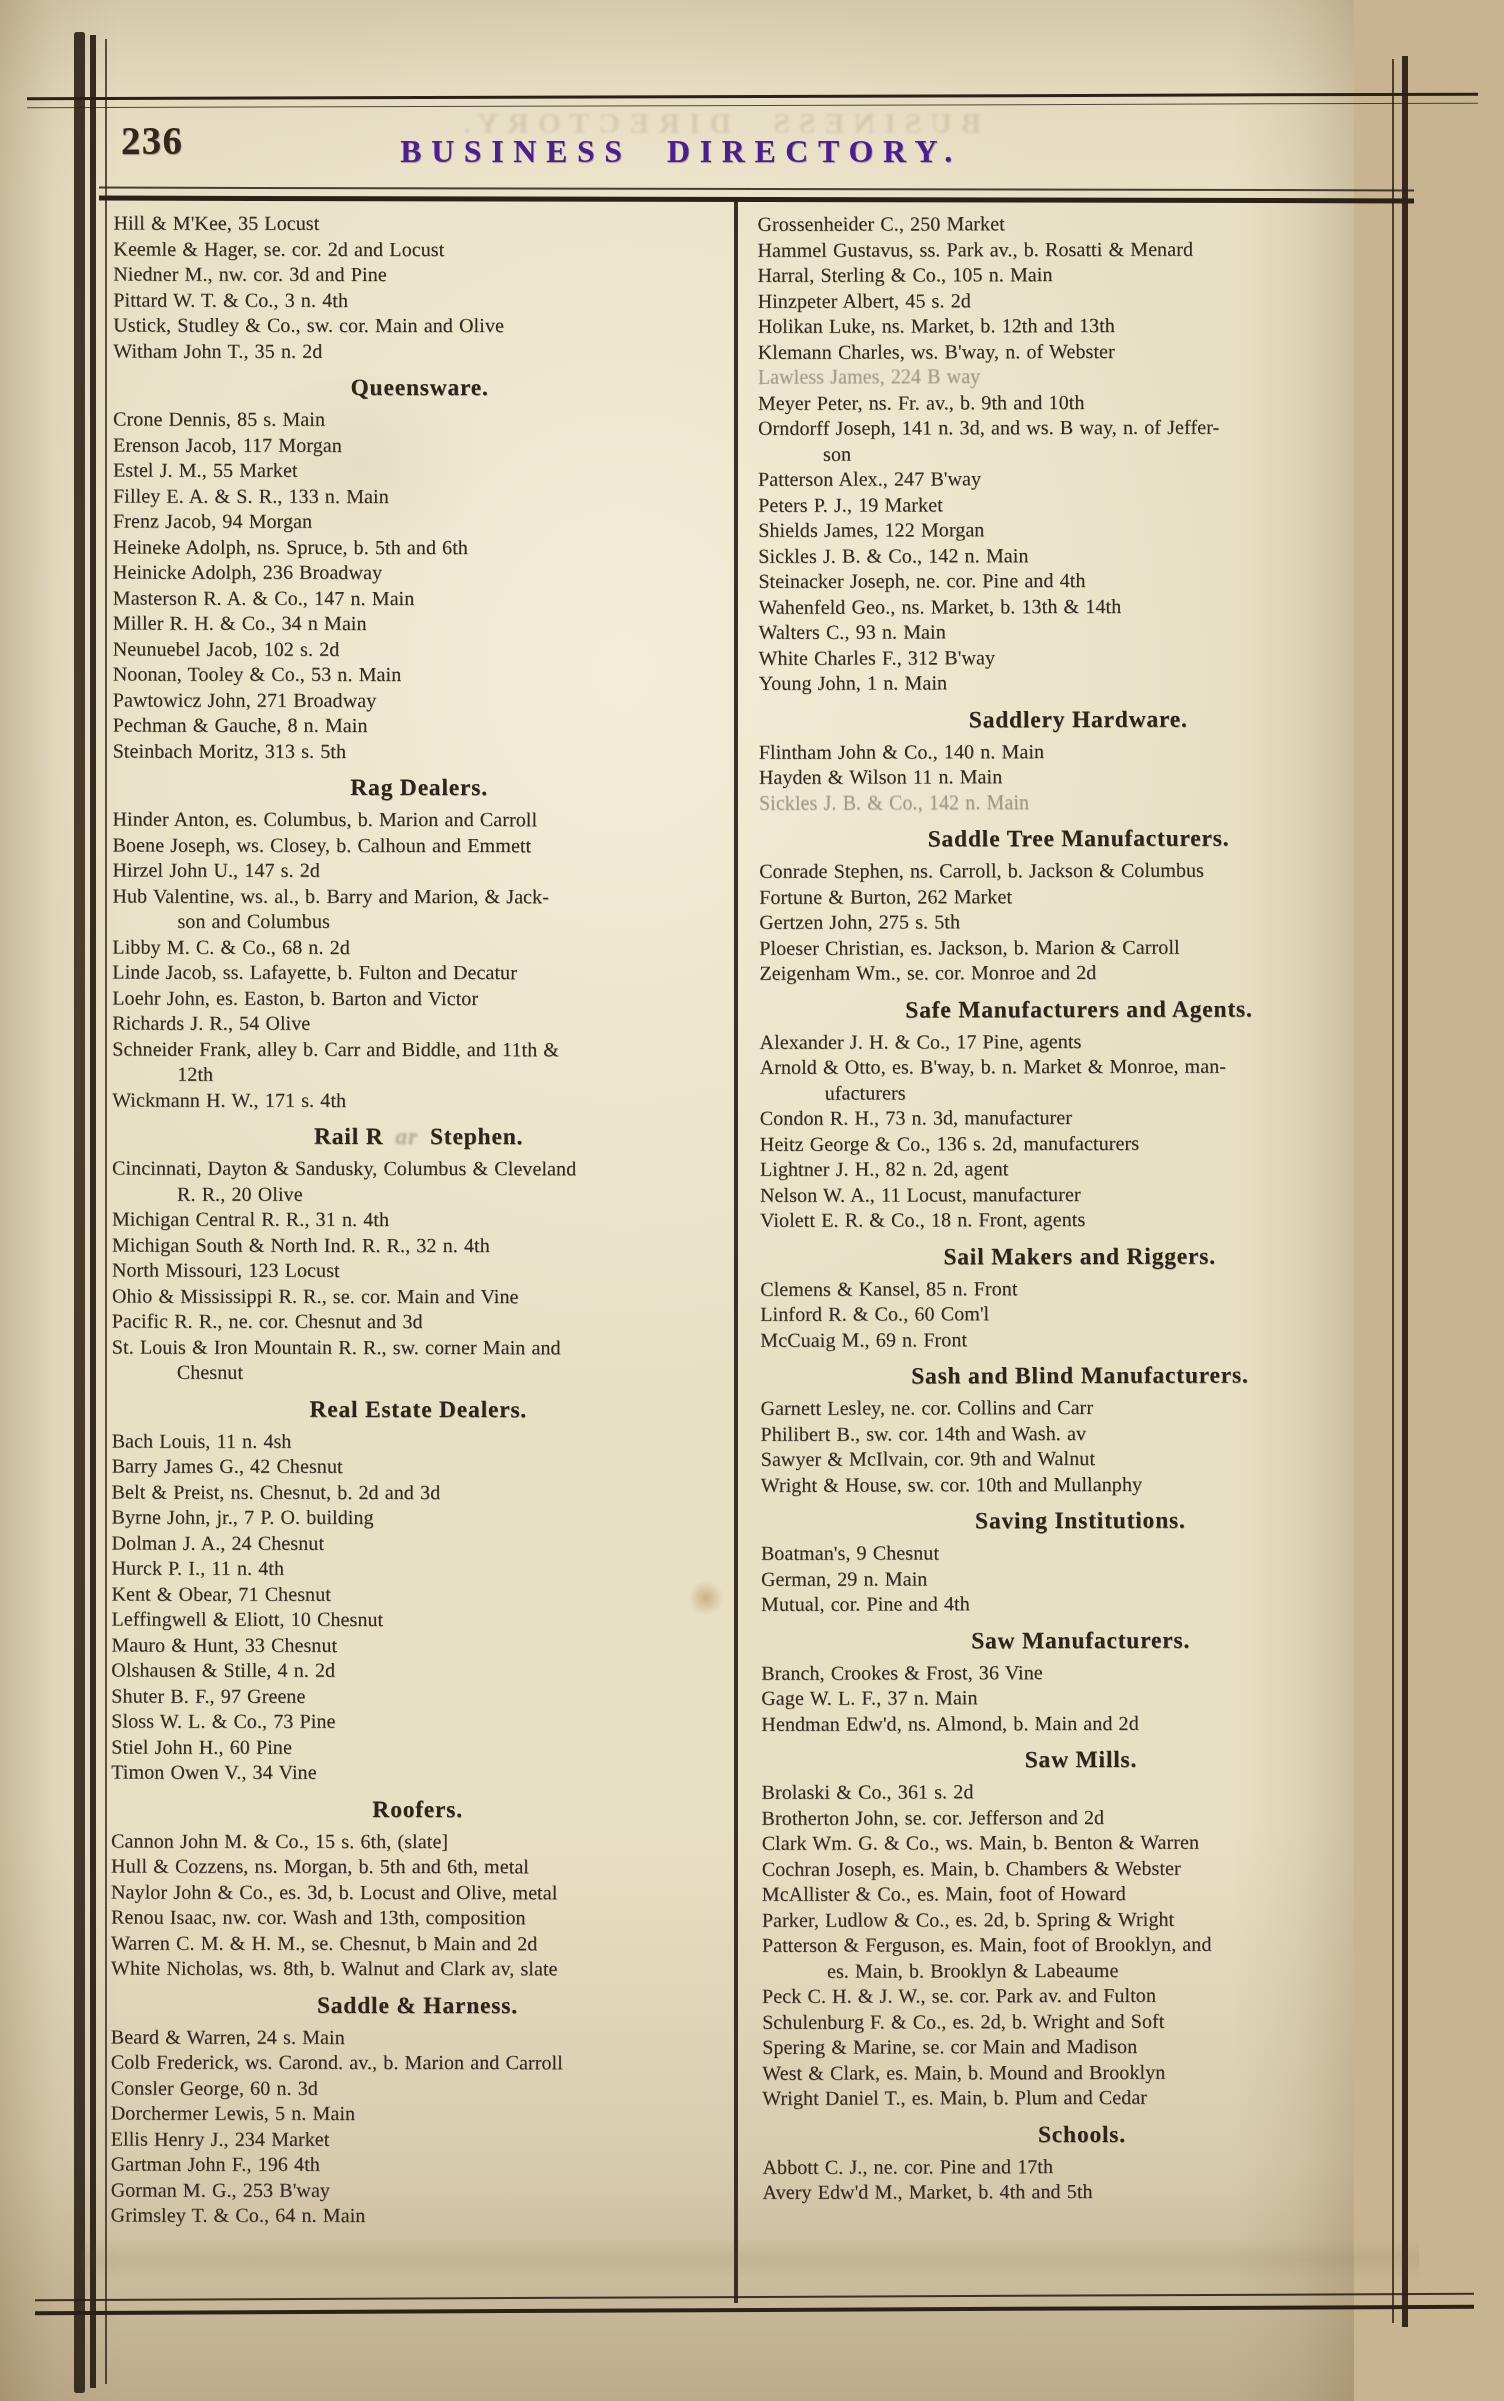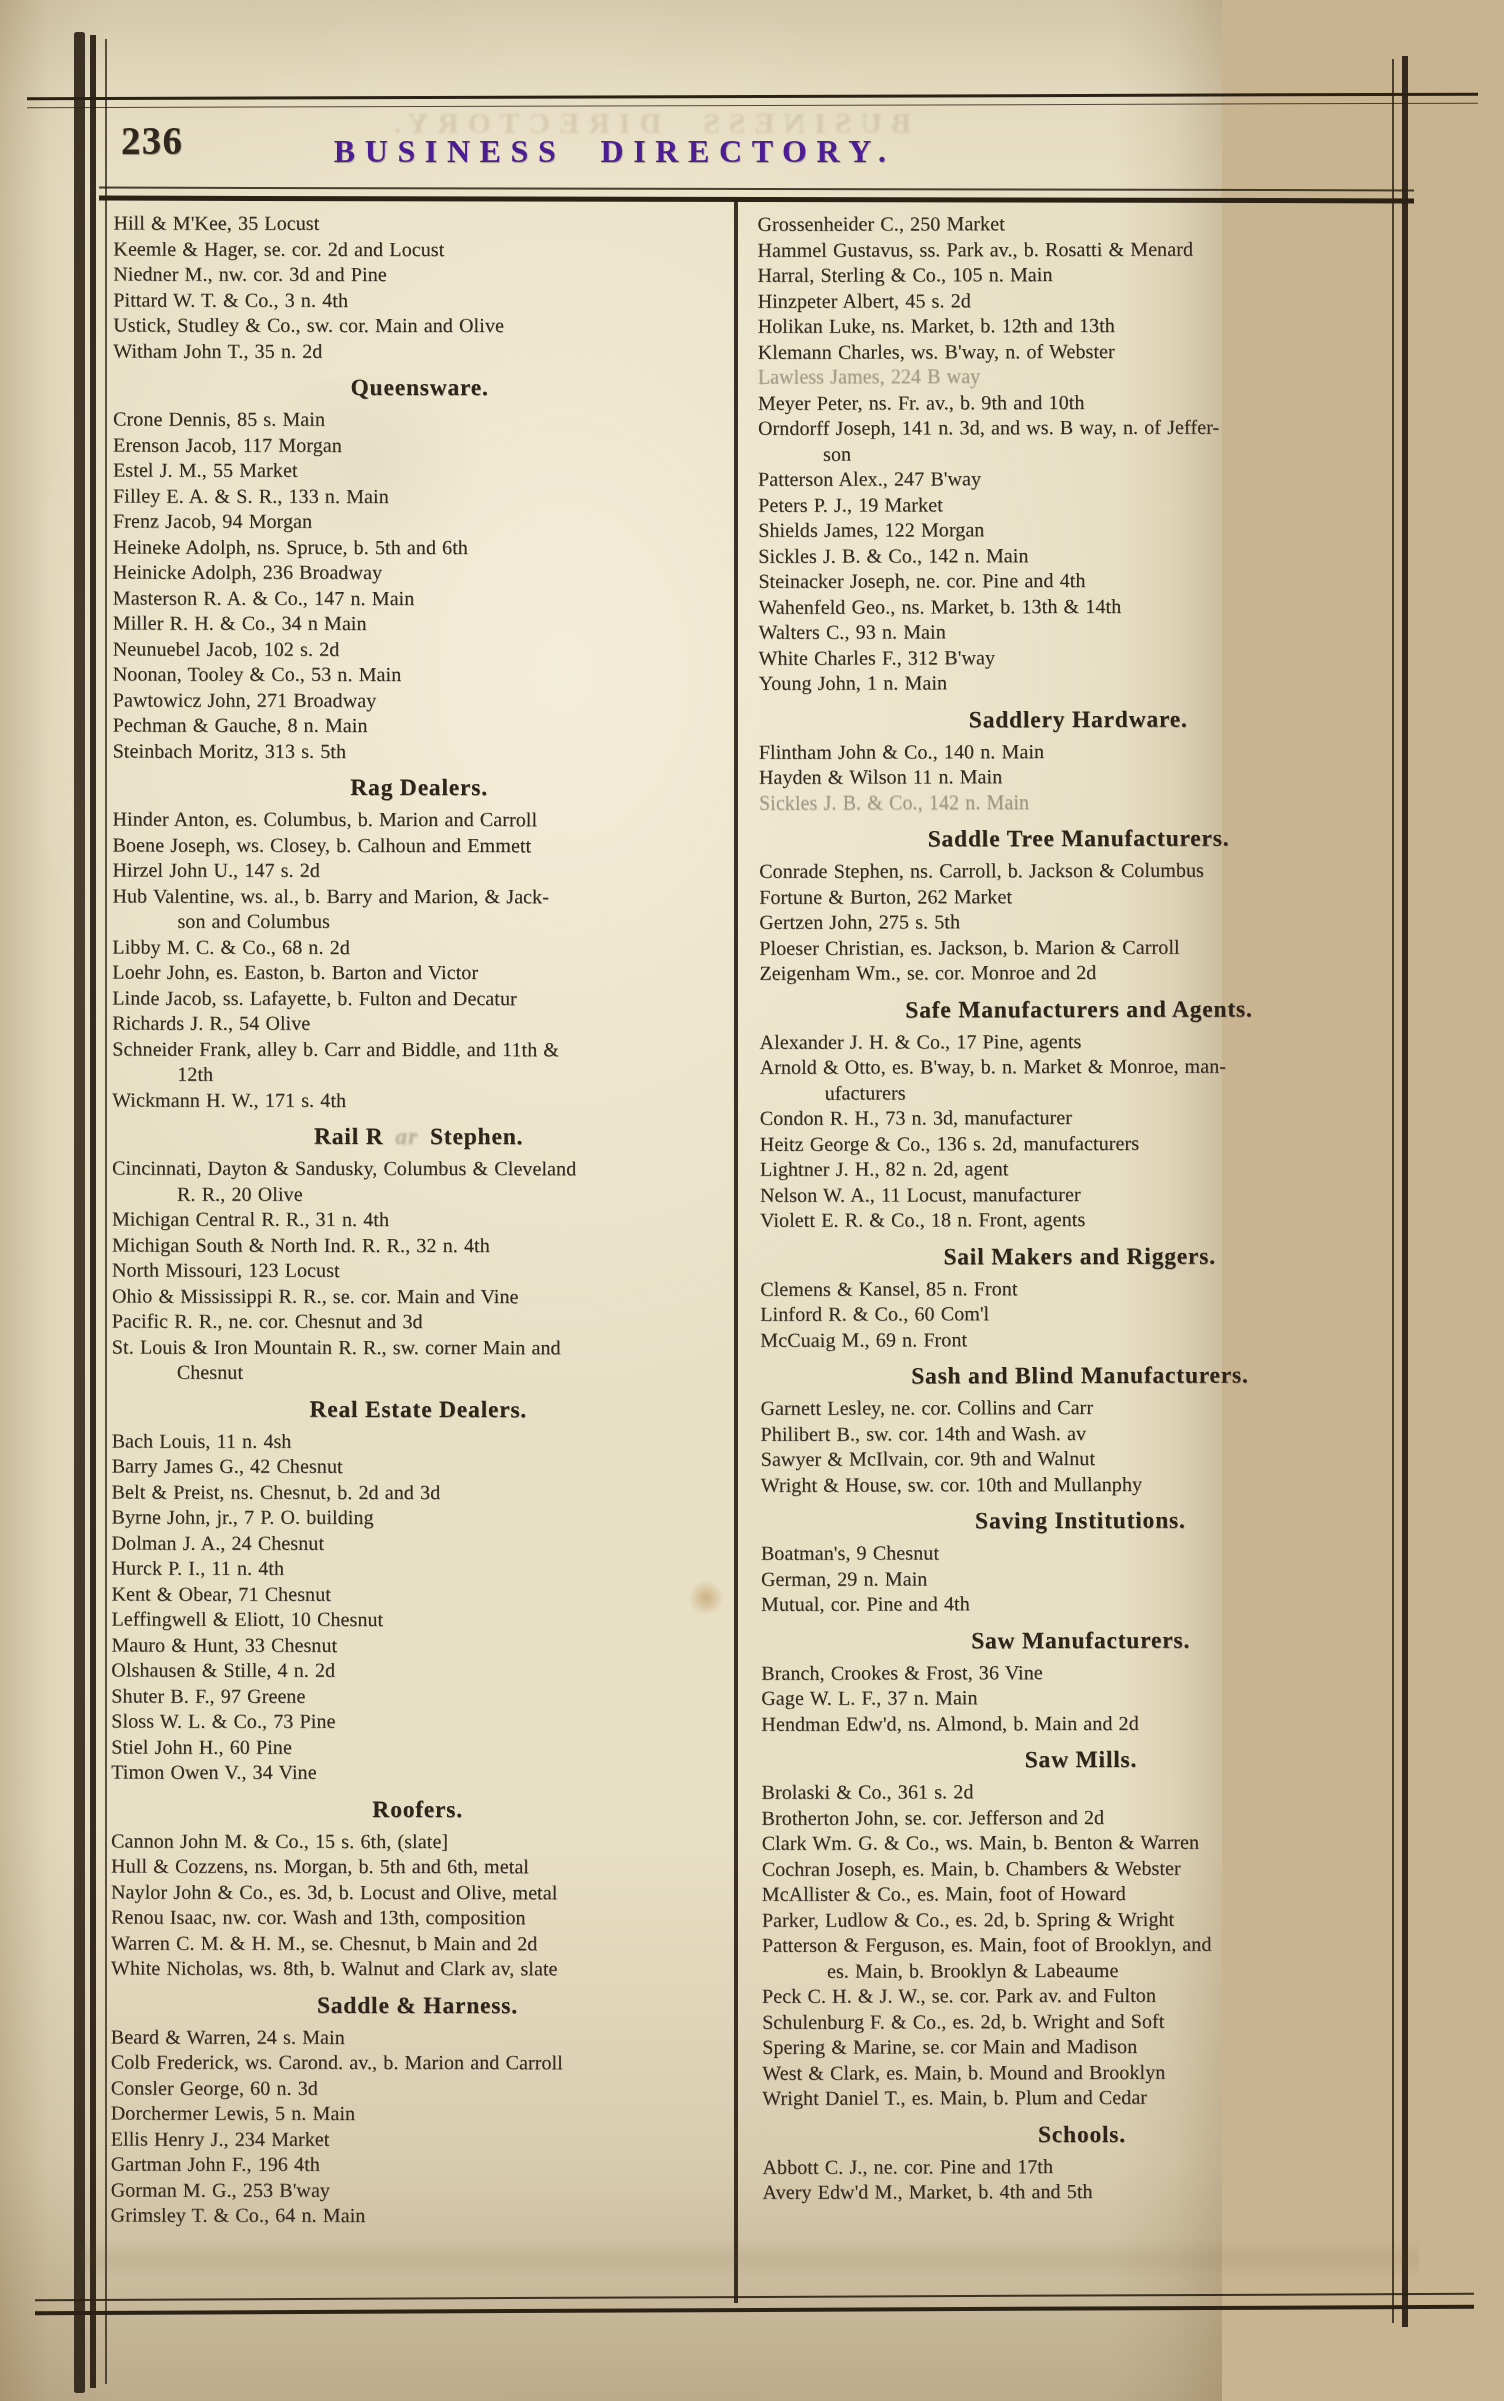--- a/index.html
+++ b/index.html
@@ -1,21 +1,21 @@
 <!DOCTYPE html>
 <html style="font-size:10.8px"><head>
 <meta charset="utf-8">
 <style>
   html,body{margin:0;padding:0;}
   body{
     width:1505px;height:2401px;overflow:hidden;
     background:#c9b491;
     font-family:"Liberation Serif","DejaVu Serif",serif;
   }
-  .canvas{position:relative;width:1222px;height:2401px;}
+  .canvas{position:relative;width:1354px;height:2401px;}
   .paper{
     position:absolute;inset:0;
     background:
       radial-gradient(ellipse 62% 42% at 46% 28%, rgba(252,248,232,0.55), rgba(252,248,232,0) 72%),
       linear-gradient(90deg, rgba(125,95,55,0.30) 0%, rgba(125,95,55,0.08) 4%, rgba(0,0,0,0) 9%, rgba(0,0,0,0) 91%, rgba(125,95,55,0.10) 96%, rgba(125,95,55,0.26) 100%),
       linear-gradient(180deg, rgba(120,90,50,0.18) 0%, rgba(120,90,50,0.04) 4%, rgba(0,0,0,0) 8%, rgba(0,0,0,0) 76%, rgba(133,100,60,0.16) 90%, rgba(115,82,44,0.38) 100%),
       #e8e0c5;
   }
   
   .rule{position:absolute;background:#2b2115;}
@@ -136,22 +136,22 @@
         <div class="entry">Steinbach Moritz, 313 s. 5th</div>
       </div>
       <div>
         <div class="section-heading">Rag Dealers.</div>
         <div class="entry">Hinder Anton, es. Columbus, b. Marion and Carroll</div>
         <div class="entry">Boene Joseph, ws. Closey, b. Calhoun and Emmett</div>
         <div class="entry">Hirzel John U., 147 s. 2d</div>
         <div class="entry">Hub Valentine, ws. al., b. Barry and Marion, &amp; Jack-
 son and Columbus</div>
         <div class="entry">Libby M. C. &amp; Co., 68 n. 2d</div>
+        <div class="entry">Linde Jacob, ss. Lafayette, b. Fulton and Decatur</div>
         <div class="entry">Loehr John, es. Easton, b. Barton and Victor</div>
-        <div class="entry">Linde Jacob, ss. Lafayette, b. Fulton and Decatur</div>
         <div class="entry">Richards J. R., 54 Olive</div>
         <div class="entry">Schneider Frank, alley b. Carr and Biddle, and 11th &amp;
 12th</div>
         <div class="entry">Wickmann H. W., 171 s. 4th</div>
       </div>
       <div>
         <div class="section-heading"><span>Rail R</span><span class="heading-mid-faded">ar</span><span>Stephen.</span></div>
         <div class="entry">Cincinnati, Dayton &amp; Sandusky, Columbus &amp; Cleveland
 R. R., 20 Olive</div>
         <div class="entry">Michigan Central R. R., 31 n. 4th</div>

